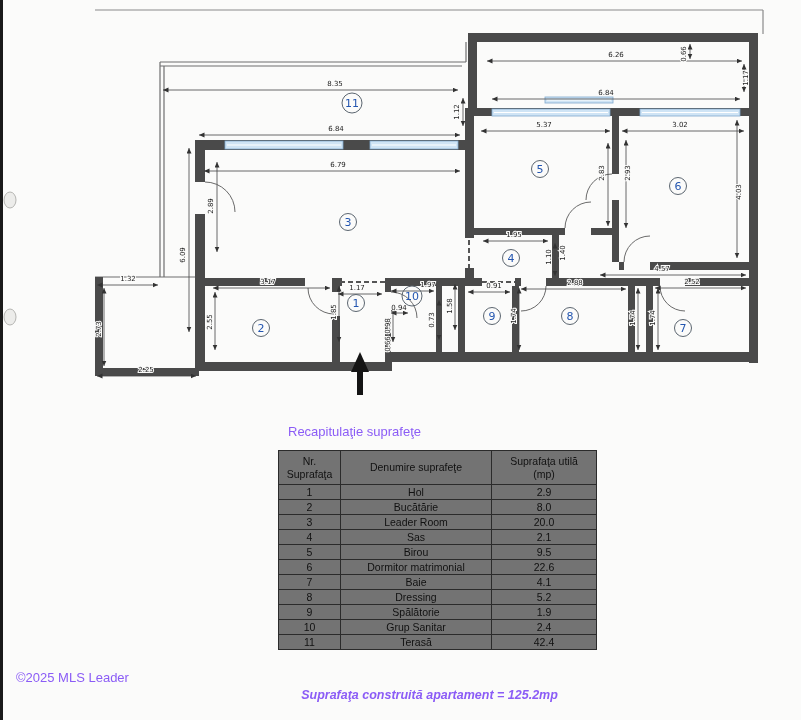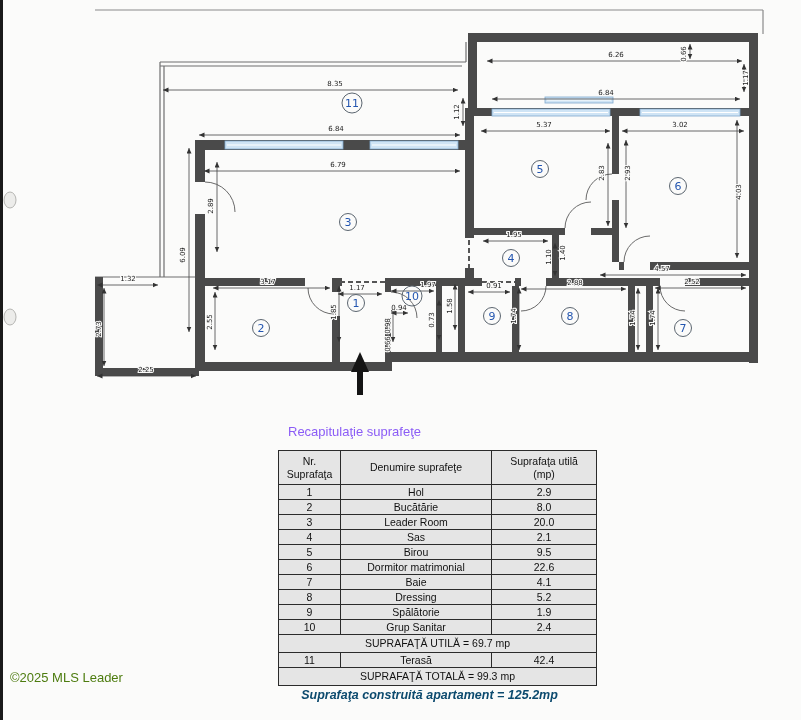--- a/index.html
+++ b/index.html
@@ -22,37 +22,37 @@
   }
   .roomcircle{fill:none;stroke:#5c6670;stroke-width:1}
   .dims line{stroke:#444;stroke-width:0.8;marker-start:url(#ar);marker-end:url(#ar)}
   .win{fill:#cfe4f5;stroke:#7fa9cd;stroke-width:0.8}
   .winline{stroke:#ffffff;stroke-width:1.2}
 
   
   .table-title{position:absolute;left:288px;top:424px;font-size:13px;color:#8b5cf6}
   .areas{
     position:absolute;left:278px;top:450px;width:303px;
-    border-collapse:collapse;background:#e5e5e5;table-layout:fixed;
+    border-collapse:collapse;background:#737373;table-layout:fixed;
   }
   .areas th,.areas td{
     border:1px solid #2b2b2b;font-size:10.5px;color:#111;
     text-align:center;padding:0 2px;height:14px;line-height:1.15;
     overflow:hidden;white-space:nowrap;
   }
   .areas thead th{height:33px;font-weight:normal}
   .areas .c1{width:57px}
   .areas .c2{width:146px}
   .areas .c3{width:100px}
   .areas tr.total td{height:17px}
   .footer-note{
     position:absolute;left:268px;top:688px;width:323px;text-align:center;
-    font-size:12.5px;font-weight:bold;font-style:italic;color:#0c4a6e;
-  }
-  .watermark{position:absolute;left:10px;top:670px;font-size:13px;color:#4d7c0f}
+    font-size:12.5px;font-weight:bold;font-style:italic;color:#8b5cf6;
+  }
+  .watermark{position:absolute;left:16px;top:670px;font-size:13px;color:#8b5cf6}
 </style>
 </head>
 <body>
 
 <div class="scan-edge"></div>
 
 <svg id="plan-svg" width="801" height="430" viewBox="0 0 801 430">
   <defs>
     <marker id="ar" markerWidth="6" markerHeight="6" refX="5.5" refY="2.5" orient="auto-start-reverse" markerUnits="userSpaceOnUse">
       <path d="M0,0 L5.5,2.5 L0,5 Z" fill="#333"></path>
@@ -338,28 +338,22 @@
         <td class="c2">Spălătorie</td>
         <td class="c3">1.9</td>
       </tr>
       <tr>
         <td class="c1">10</td>
         <td class="c2">Grup Sanitar</td>
         <td class="c3">2.4</td>
       </tr>
     </tbody>
   <tbody>
-    <tr class="total">
-      <td colspan="3">SUPRAFAŢĂ UTILĂ = 69.7 mp</td>
-    </tr>
     <tr>
       <td class="c1">11</td>
       <td class="c2">Terasă</td>
       <td class="c3">42.4</td>
     </tr>
-    <tr class="total">
-      <td colspan="3">SUPRAFAŢĂ TOTALĂ = 99.3 mp</td>
-    </tr>
   </tbody>
 </table>
 
 <div class="footer-note">Suprafaţa construită apartament = 125.2mp</div>
 <div class="watermark">©2025 MLS Leader</div>
 
 </body></html>

